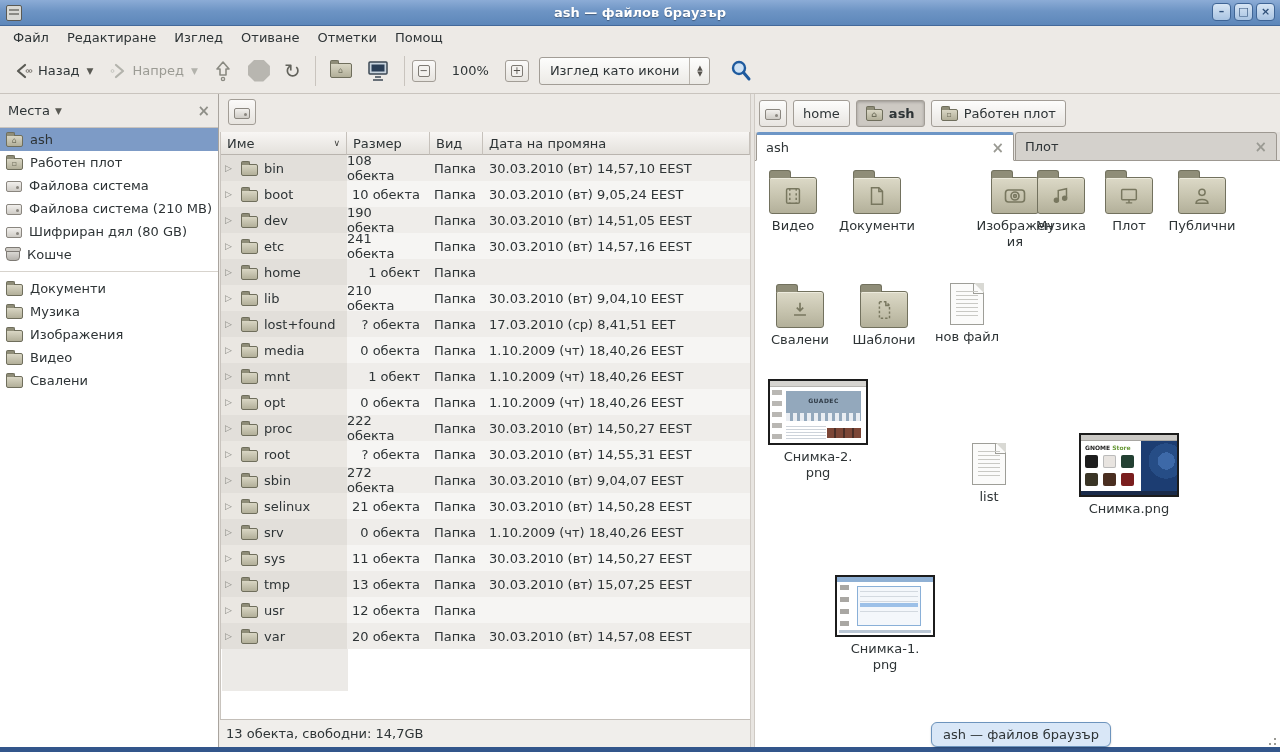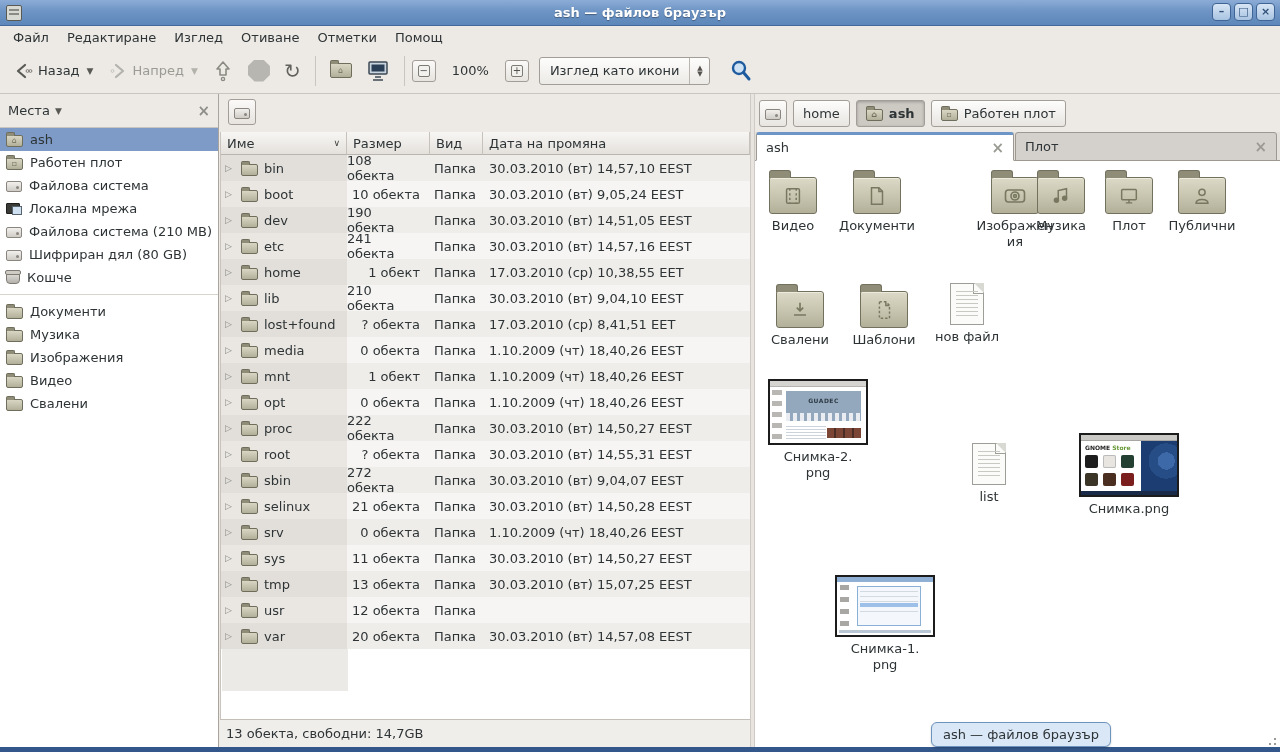--- a/index.html
+++ b/index.html
@@ -312,24 +312,20 @@
             <div class="minifolder">
               <span class="memblem">▫</span>
             </div>
             <span>Работен плот</span>
           </div>
           <div class="side-item">
             <div class="ic-drive"></div>
             <span>Файлова система</span>
           </div>
           <div class="side-item">
-            <div class="ic-network"></div>
-            <span>Локална мрежа</span>
-          </div>
-          <div class="side-item">
             <div class="ic-drive"></div>
             <span>Файлова система (210 MB)</span>
           </div>
           <div class="side-item">
             <div class="ic-drive"></div>
             <span>Шифриран дял (80 GB)</span>
           </div>
           <div class="side-item">
             <div class="ic-trash"></div>
             <span>Кошче</span>
@@ -434,21 +430,20 @@
               <div class="cell c-date">30.03.2010 (вт) 14,57,16 EEST</div>
             </div>
             <div class="trow even">
               <div class="cell c-name">
                 <span class="expander">▷</span>
                 <div class="minifolder"></div>
                 <span>home</span>
               </div>
               <div class="cell c-size">1 обект</div>
               <div class="cell c-type">Папка</div>
-              <div class="cell c-date">17.03.2010 (ср) 10,38,55 EET</div>
             </div>
             <div class="trow odd">
               <div class="cell c-name">
                 <span class="expander">▷</span>
                 <div class="minifolder"></div>
                 <span>lib</span>
               </div>
               <div class="cell c-size">210 обекта</div>
               <div class="cell c-type">Папка</div>
               <div class="cell c-date">30.03.2010 (вт)  9,04,10 EEST</div>

